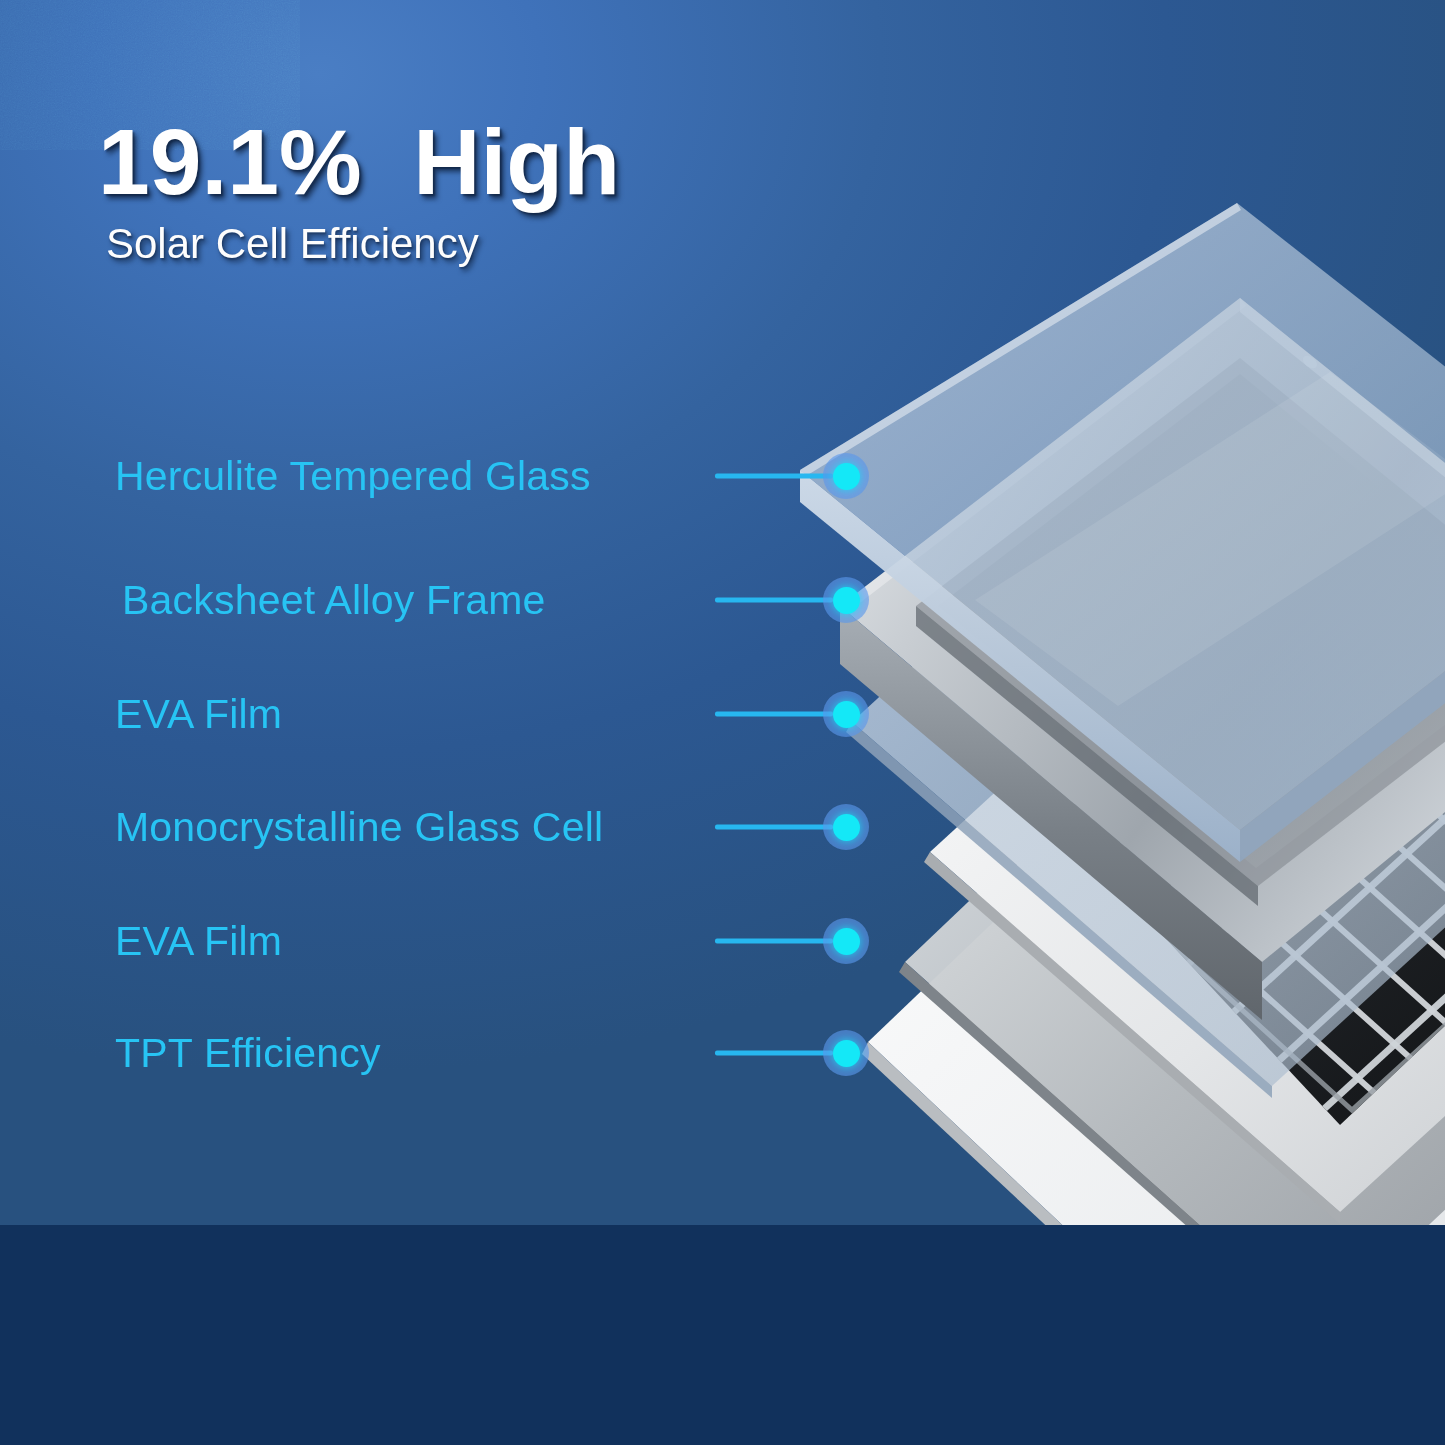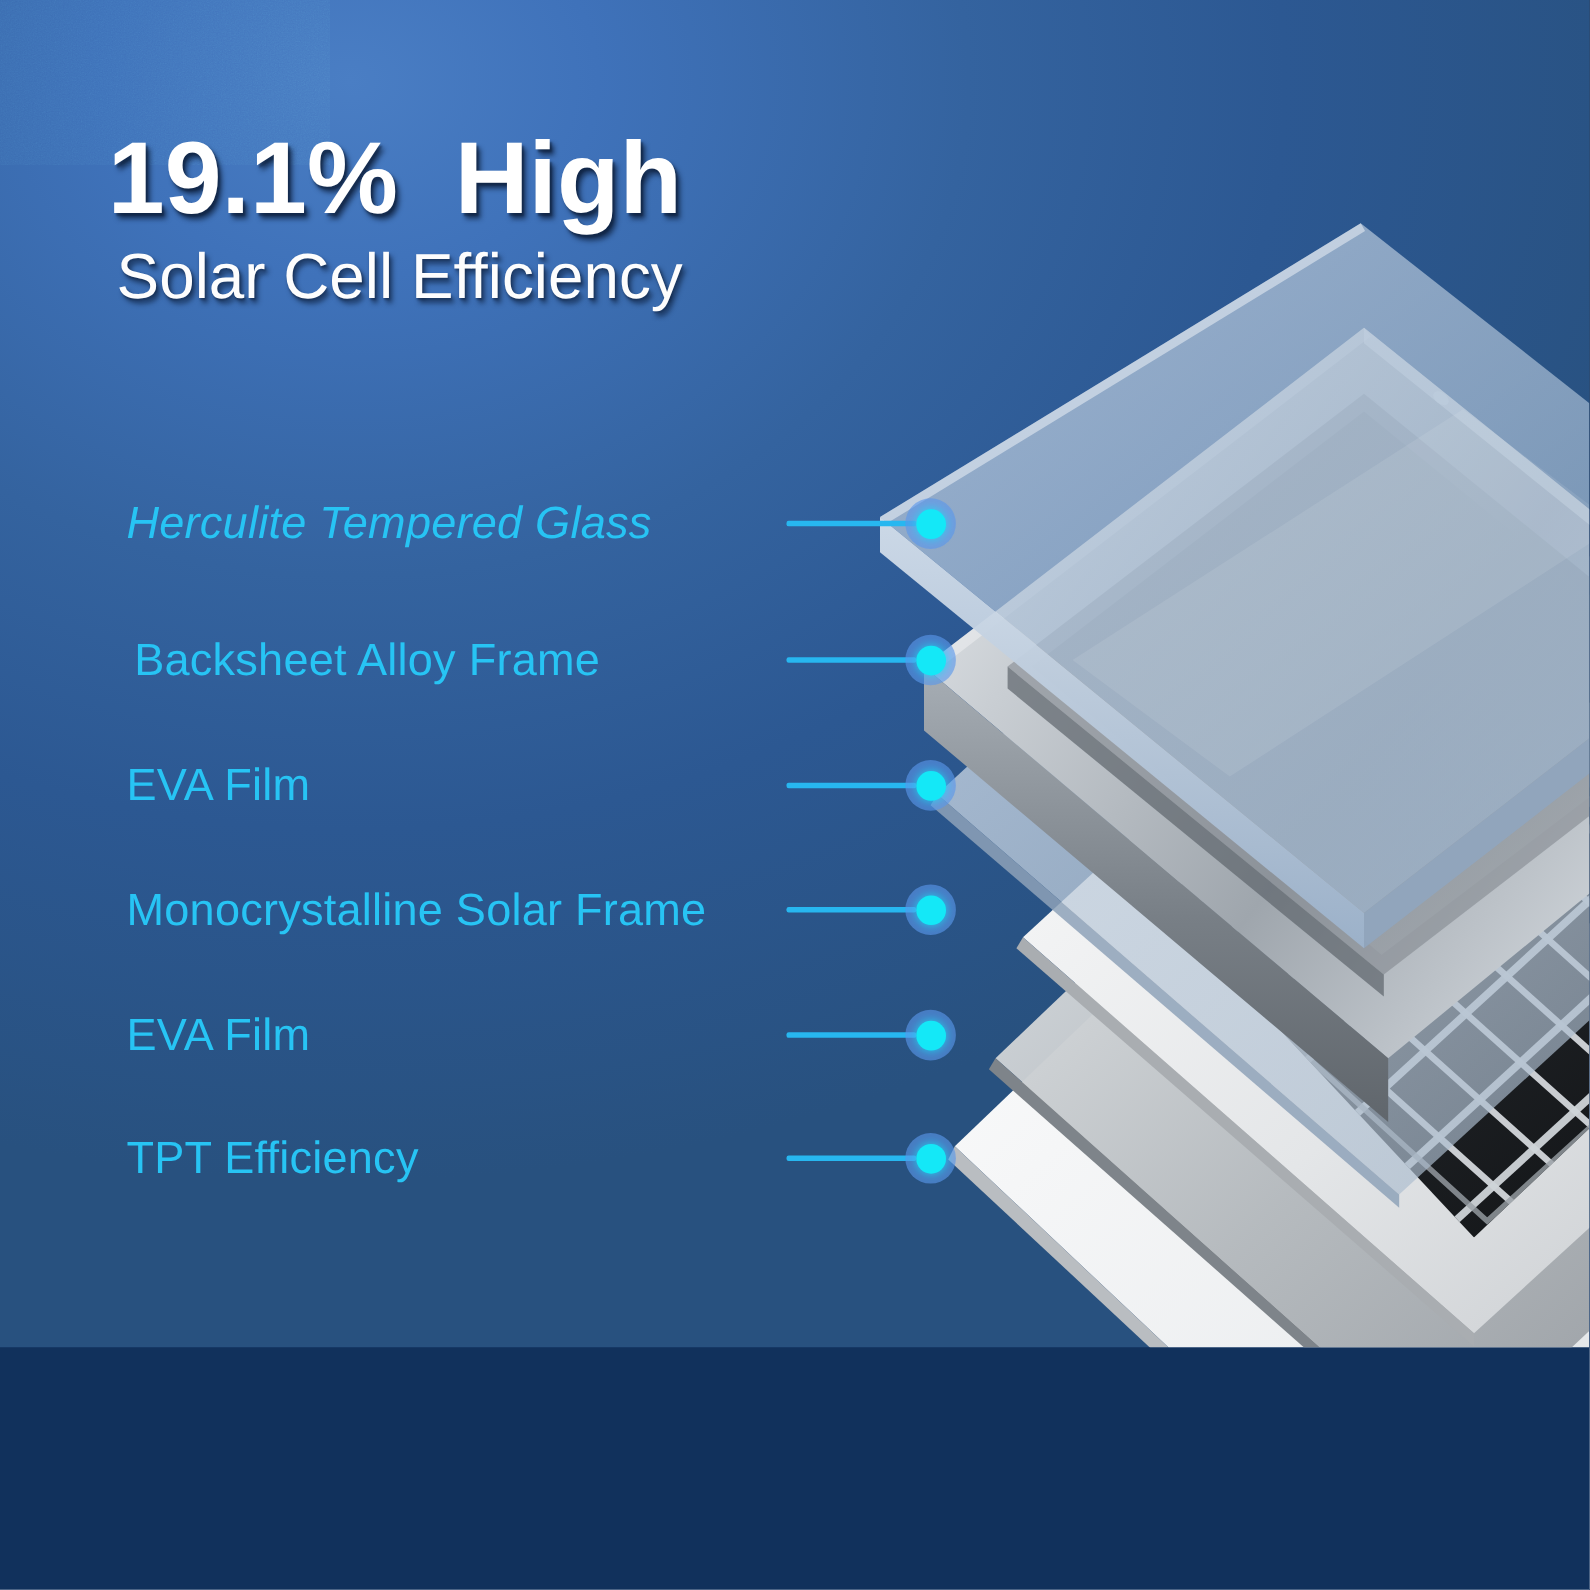--- a/index.html
+++ b/index.html
@@ -51,29 +51,28 @@
   .title-main {
     font-size: 93px;
     font-weight: bold;
     color: #ffffff;
     letter-spacing: 0px;
     line-height: 1.0;
     white-space: pre;
     text-shadow: 4px 5px 5px rgba(8,22,46,.62), 2px 2px 2px rgba(8,22,46,.5);
   }
   .title-sub {
-    font-size: 58px;
+    font-size: 42px;
     font-weight: normal;
     color: #fdfdfd;
     line-height: 1.0;
     margin-top: 14px;
     margin-left: 8px;
     white-space: pre;
     text-shadow: 3px 4px 5px rgba(8,22,46,.62), 1px 2px 2px rgba(8,22,46,.45);
-    text-align: center;
   }
 
   
   .callout {
     position: absolute;
     z-index: 7;
     height: 0;
   }
   .callout .ctext {
     position: absolute;
@@ -290,36 +289,36 @@
     <rect width="100%" height="100%" filter="url(#grain)" opacity=".55"></rect>
   </svg>
 
   <div id="headline">
     <div class="title-main">19.1%  High</div>
     <div class="title-sub">Solar Cell Efficiency</div>
   </div>
 
   <div id="callout-layer">
       <div class="callout" style="left: 0px; top: 476px;">
-        <div class="ctext" style="left: 115px; font-style: italic;">Herculite Tempered Glass</div>
+        <div class="ctext" style="left: 115px;">Herculite Tempered Glass</div>
         <div class="cline" style="left: 715px; width: 118px;"></div>
         <div class="cdot" style="left: 846px;"></div>
       </div>
       <div class="callout" style="left: 0px; top: 600px;">
         <div class="ctext" style="left: 122px;">Backsheet Alloy Frame</div>
         <div class="cline" style="left: 715px; width: 118px;"></div>
         <div class="cdot" style="left: 846px;"></div>
       </div>
       <div class="callout" style="left: 0px; top: 714px;">
         <div class="ctext" style="left: 115px;">EVA Film</div>
         <div class="cline" style="left: 715px; width: 118px;"></div>
         <div class="cdot" style="left: 846px;"></div>
       </div>
       <div class="callout" style="left: 0px; top: 827px;">
-        <div class="ctext" style="left: 115px;">Monocrystalline Solar Frame</div>
+        <div class="ctext" style="left: 115px;">Monocrystalline Glass Cell</div>
         <div class="cline" style="left: 715px; width: 118px;"></div>
         <div class="cdot" style="left: 846px;"></div>
       </div>
       <div class="callout" style="left: 0px; top: 941px;">
         <div class="ctext" style="left: 115px;">EVA Film</div>
         <div class="cline" style="left: 715px; width: 118px;"></div>
         <div class="cdot" style="left: 846px;"></div>
       </div>
       <div class="callout" style="left: 0px; top: 1053px;">
         <div class="ctext" style="left: 115px;">TPT Efficiency</div>

